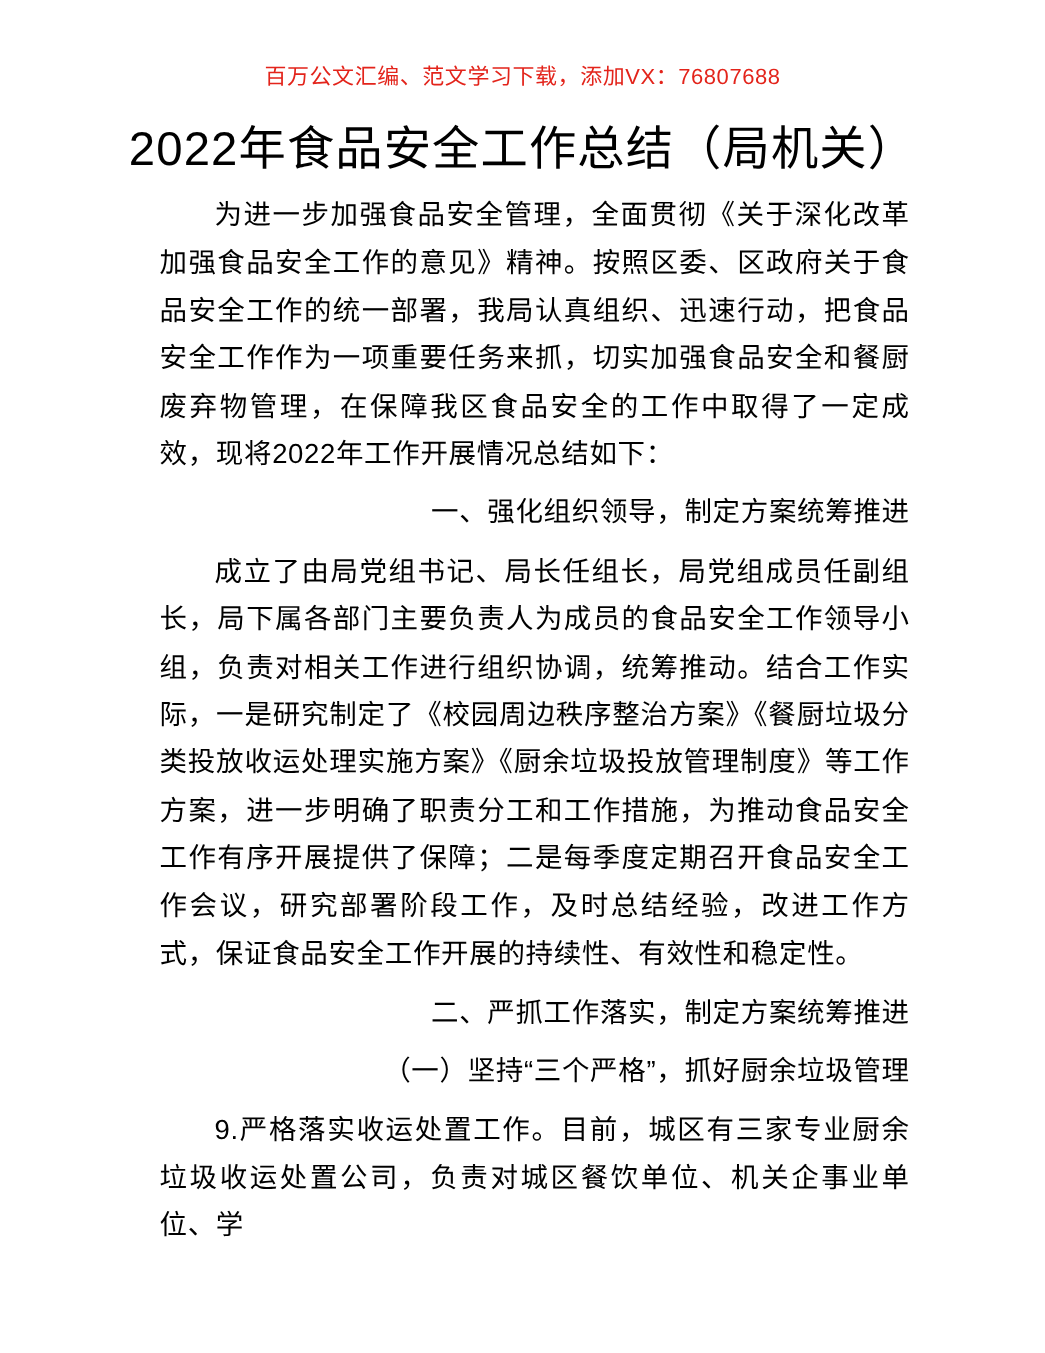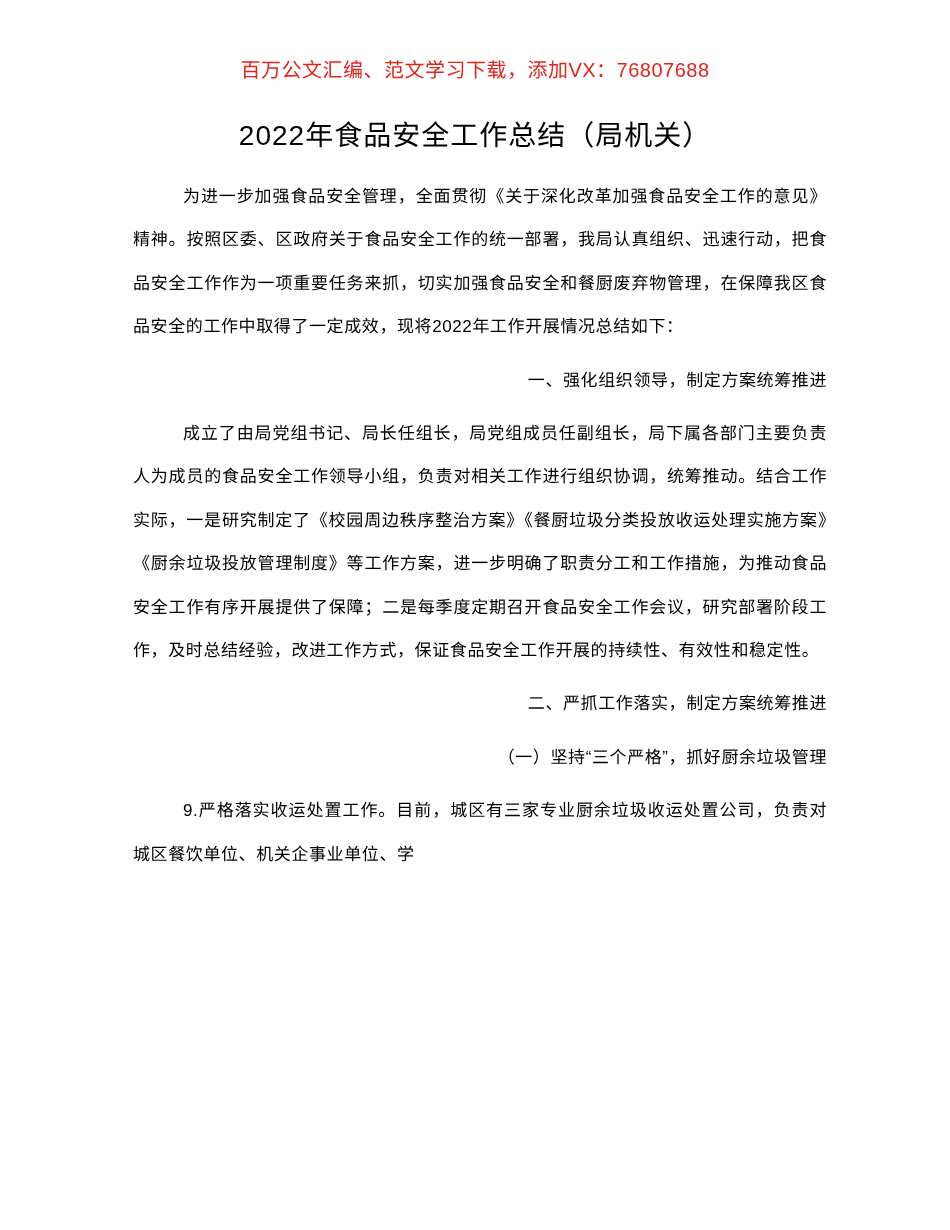--- a/index.html
+++ b/index.html
@@ -23,33 +23,33 @@
     text-align: center;
     font-size: 20px;
     line-height: 26px;
     letter-spacing: 0.5px;
     color: var(--watermark-color, #e3241b);
     white-space: nowrap;
   }
   .doc-title {
     margin: 31px 0 0 0;
     text-align: center;
-    font-size: 28px;
+    font-size: 43px;
     line-height: 44px;
     font-weight: 400;
     letter-spacing: 1px;
     color: #000000;
   }
   .content {
     width: 694px;
     margin: 17px 123px 0 133px;
   }
   .content p {
-    margin: 0 0 10px 0;
-    font-size: 17px;
+    margin: 0 0 10px 12px;
+    font-size: 25px;
     line-height: 43.4px;
     letter-spacing: 0.6px;
     text-indent: 50px;
     text-align: justify;
     color: #000000;
     word-break: break-all;
   }
   .content p.heading,
   .content p.subheading {
     text-align: right;

